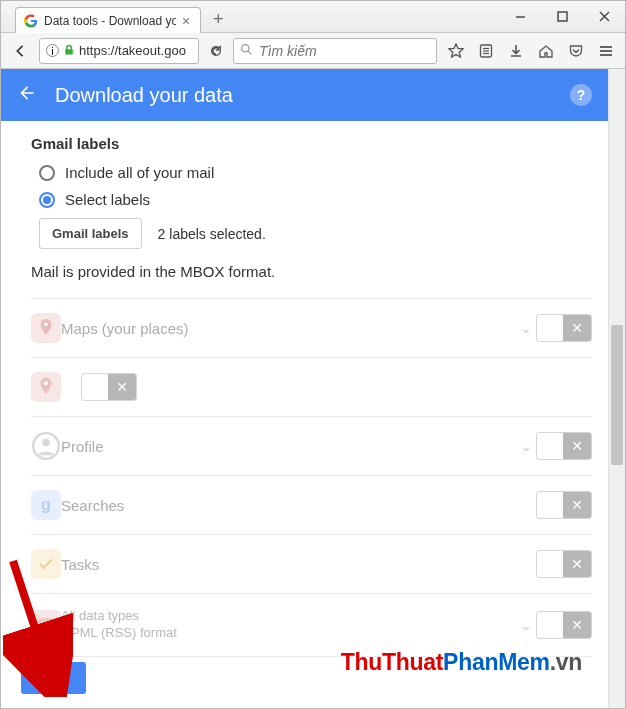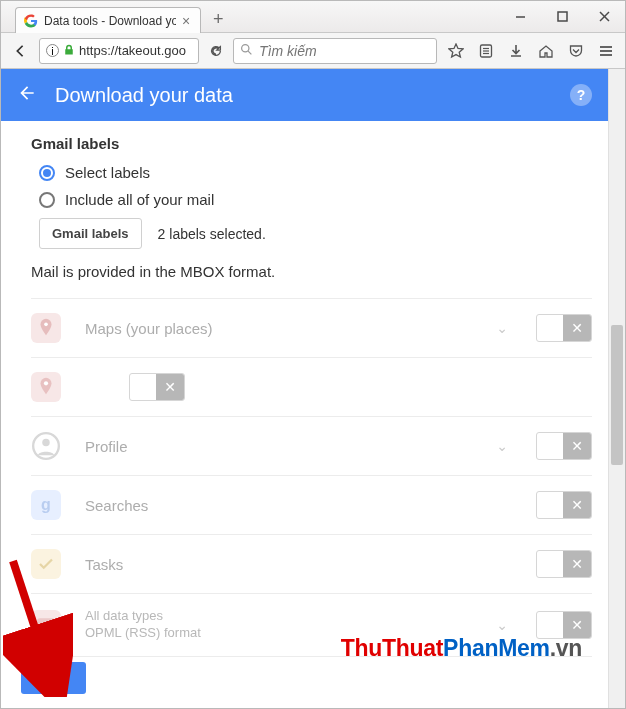--- a/index.html
+++ b/index.html
@@ -45,34 +45,34 @@
   .body { padding: 14px 16px 0 30px; font-size: 14px; color: #333; }
   .section-title { font-weight: bold; font-size: 15px; margin-bottom: 12px; color: #333; }
   .radio-row { display: flex; align-items: center; gap: 10px; margin: 8px 0 10px 8px; font-size: 15px; }
   .radio { width: 16px; height: 16px; border: 2px solid #777; border-radius: 50%; display: inline-block; position: relative; }
   .radio.sel { border-color: #4486f4; }
   .radio.sel::after { content: ""; width: 8px; height: 8px; background: #4486f4; border-radius: 50%; position: absolute; top: 2px; left: 2px; }
   .labelrow { display: flex; align-items: center; gap: 16px; margin: 6px 0 14px 8px; }
   .gmail-btn { background: #fff; border: 1px solid #d0d0d0; border-radius: 3px; padding: 7px 12px; font-size: 13px; font-weight: bold; color: #444; }
   .notetxt { font-size: 15px; color: #333; margin: 4px 0 18px 0; }
 
-  .list .row { display: flex; align-items: center; gap: 24px; padding: 14px 0; border-top: 1px solid #ececec; color: #adadad; }
+  .list .row { display: flex; align-items: center; gap: 0; padding: 14px 0; border-top: 1px solid #ececec; color: #adadad; }
   .list .row:last-child { border-bottom: 1px solid #ececec; }
   .picon { width: 30px; height: 30px; border-radius: 6px; display: flex; align-items: center; justify-content: center; flex-shrink: 0; }
   .plabel { flex: 1; font-size: 15px; display: flex; flex-direction: column; gap: 2px; }
   .plabel .sub { font-size: 13px; color: #b8b8b8; line-height: 1.3; }
   .chev { color: #ccc; width: 20px; text-align: center; }
   .toggle { width: 56px; height: 28px; background: #fff; border: 1px solid #d6d6d6; border-radius: 3px; display: flex; overflow: hidden; }
   .toggle .gap { flex: 1; }
   .toggle .xpart { width: 28px; background: #b7b7b7; color: #fff; display: flex; align-items: center; justify-content: center; }
 
   .nextbtn { position: absolute; left: 20px; bottom: 14px; background: #4486f4; color: #fff; border: none; border-radius: 3px; padding: 8px 18px; font-size: 14px; font-weight: 500; }
 
   
-  .watermark { position: absolute; right: 26px; bottom: 46px; font-size: 23px; font-weight: bold; letter-spacing: -0.3px; }
+  .watermark { position: absolute; right: 26px; bottom: 32px; font-size: 23px; font-weight: bold; letter-spacing: -0.3px; }
   .watermark .r { color: #e00000; }
   .watermark .b { color: #0061c5; }
   .watermark .g { color: #555; }
 
   
   .redarrow { position: absolute; left: 2px; top: 556px; z-index: 10; pointer-events: none; }
 </style>
 </head>
 <body>
 
@@ -189,26 +189,26 @@
               <path d="M20 11H7.8l5.6-5.6L12 4l-8 8 8 8 1.4-1.4L7.8 13H20z" fill="#fff"></path>
             </svg></span>
         <span class="title">Download your data</span>
         <span class="help">?</span>
       </div>
 
       <div class="body">
         <div class="section-title">Gmail labels</div>
 
         <div class="radio-row">
+          <span class="radio"></span>
+          <span>Include all of your mail</span>
+        </div>
+        <div class="radio-row">
           <span class="radio sel"></span>
           <span>Select labels</span>
-        </div>
-        <div class="radio-row">
-          <span class="radio"></span>
-          <span>Include all of your mail</span>
         </div>
 
         <div class="labelrow">
           <button class="gmail-btn">Gmail labels</button>
           <span>2 labels selected.</span>
         </div>
 
         <div class="notetxt">Mail is provided in the MBOX format.</div>
 
         <div class="list">

